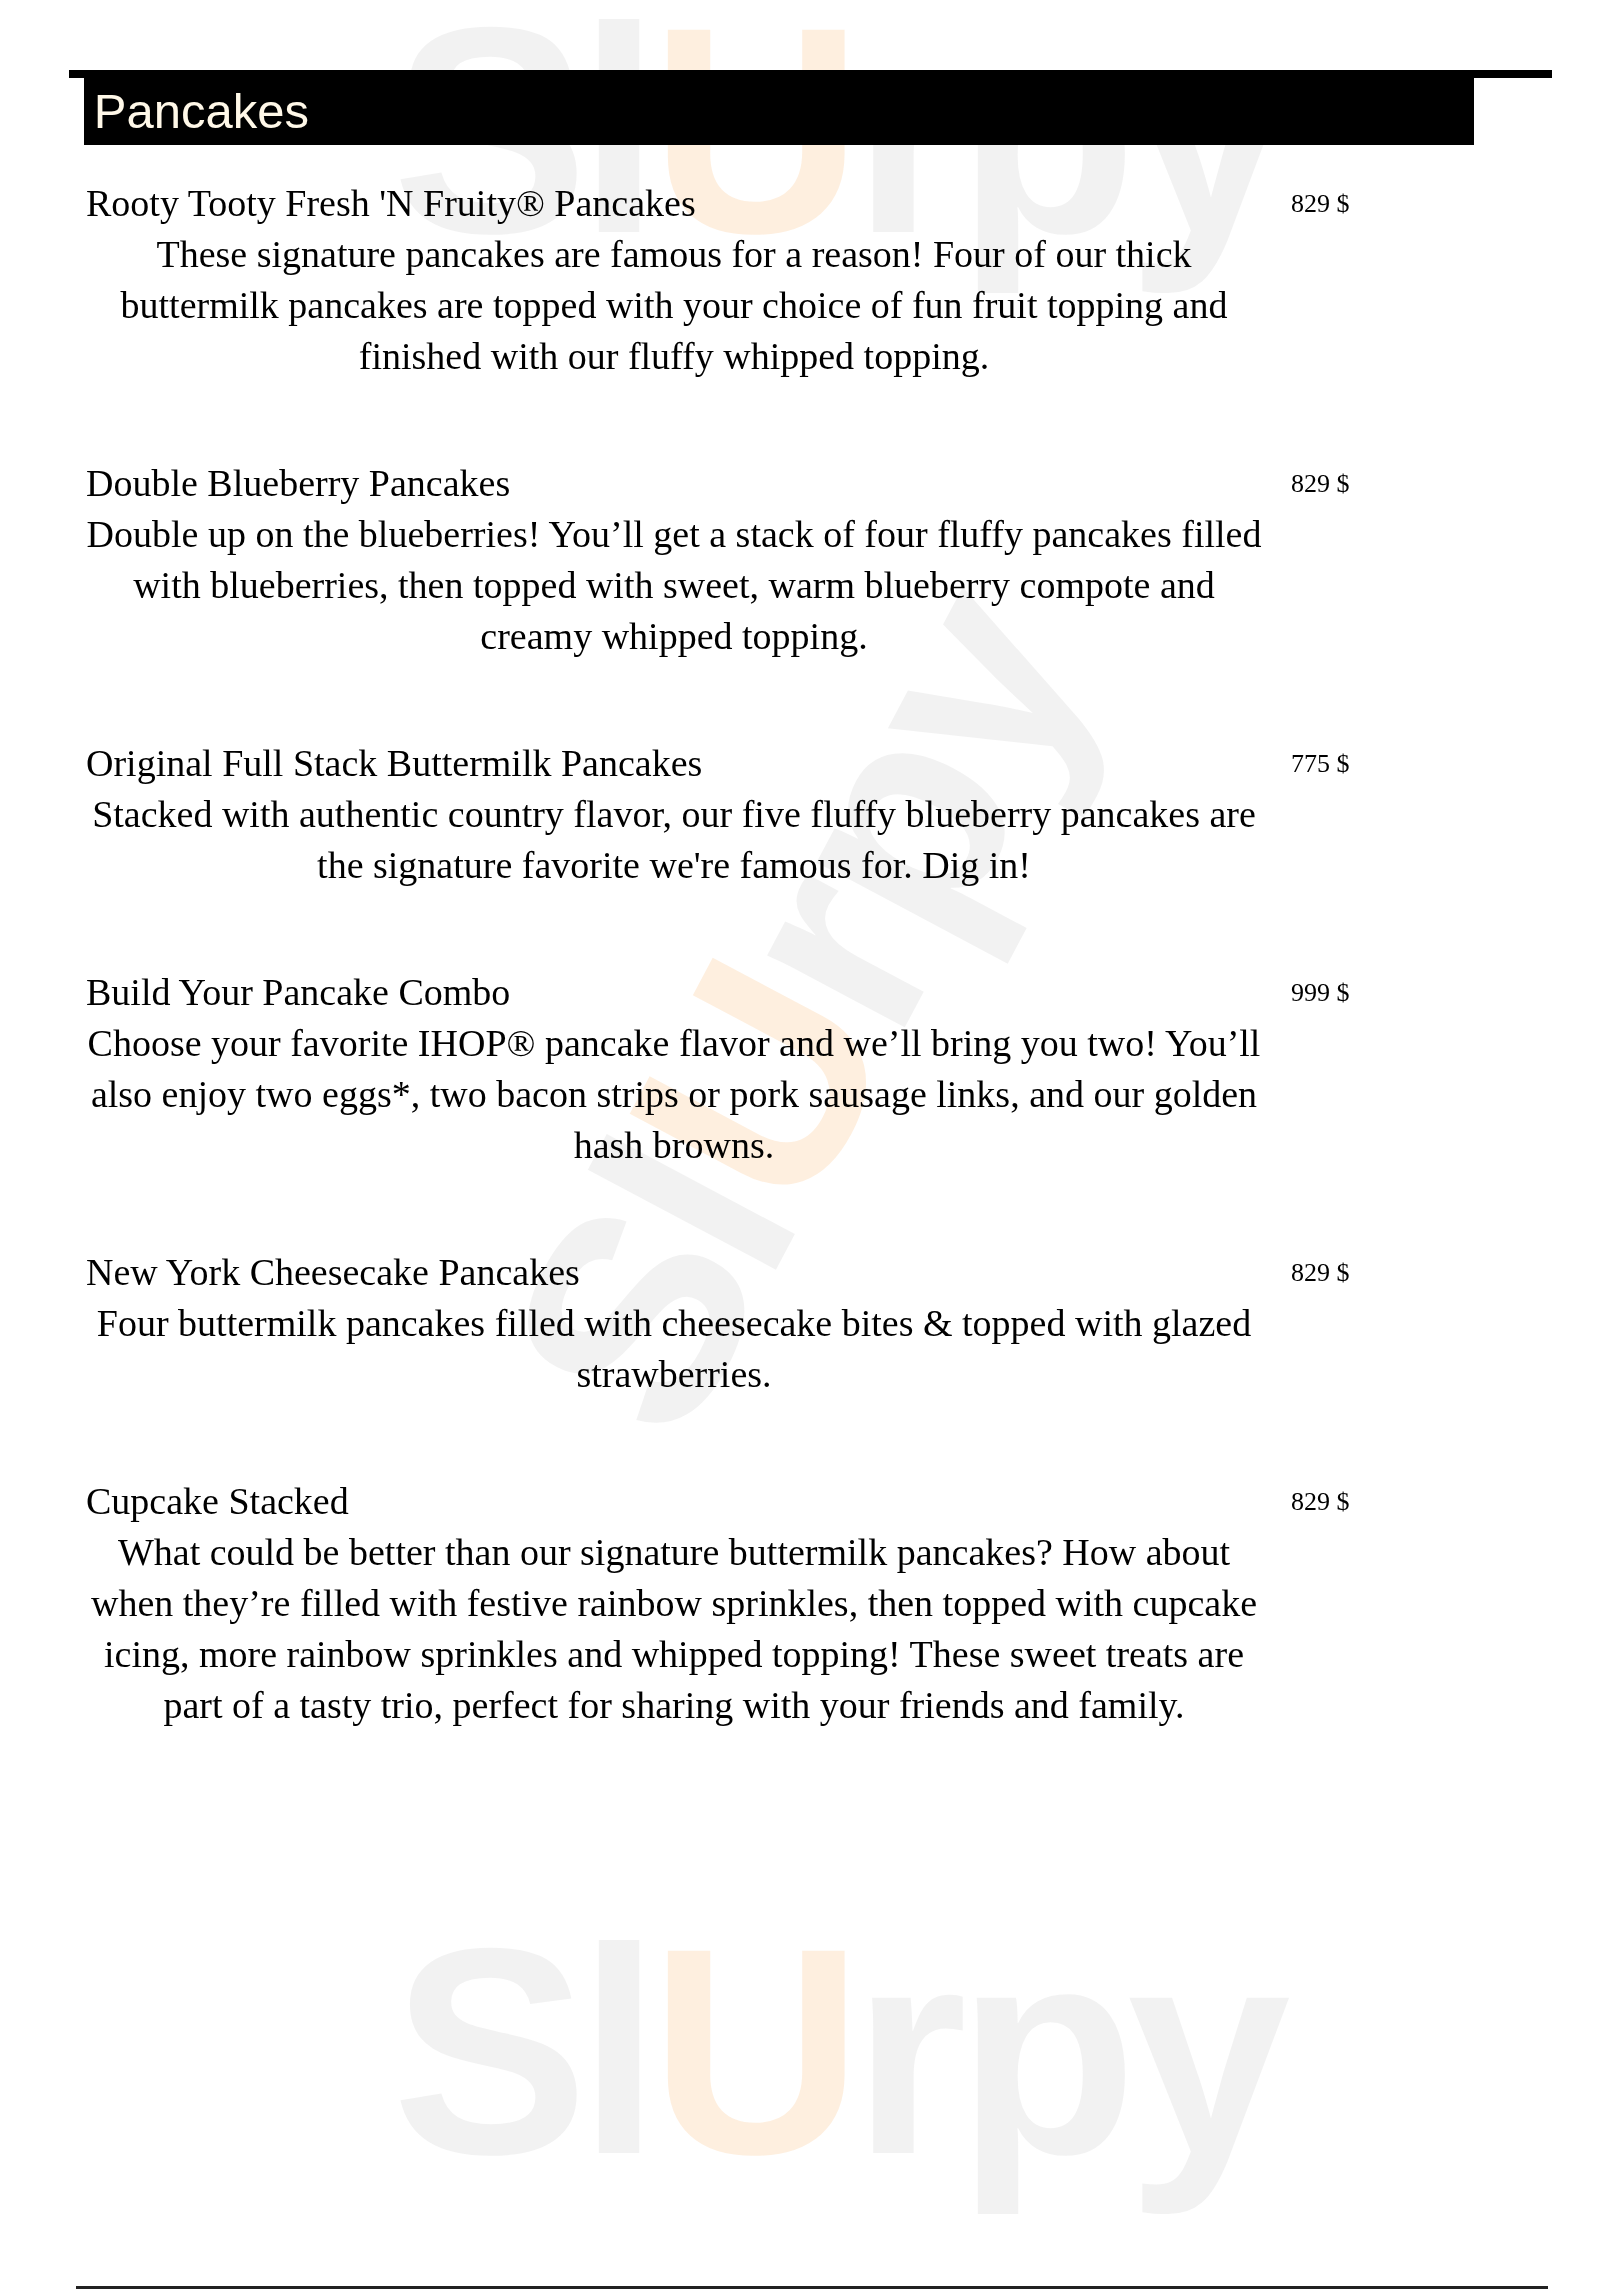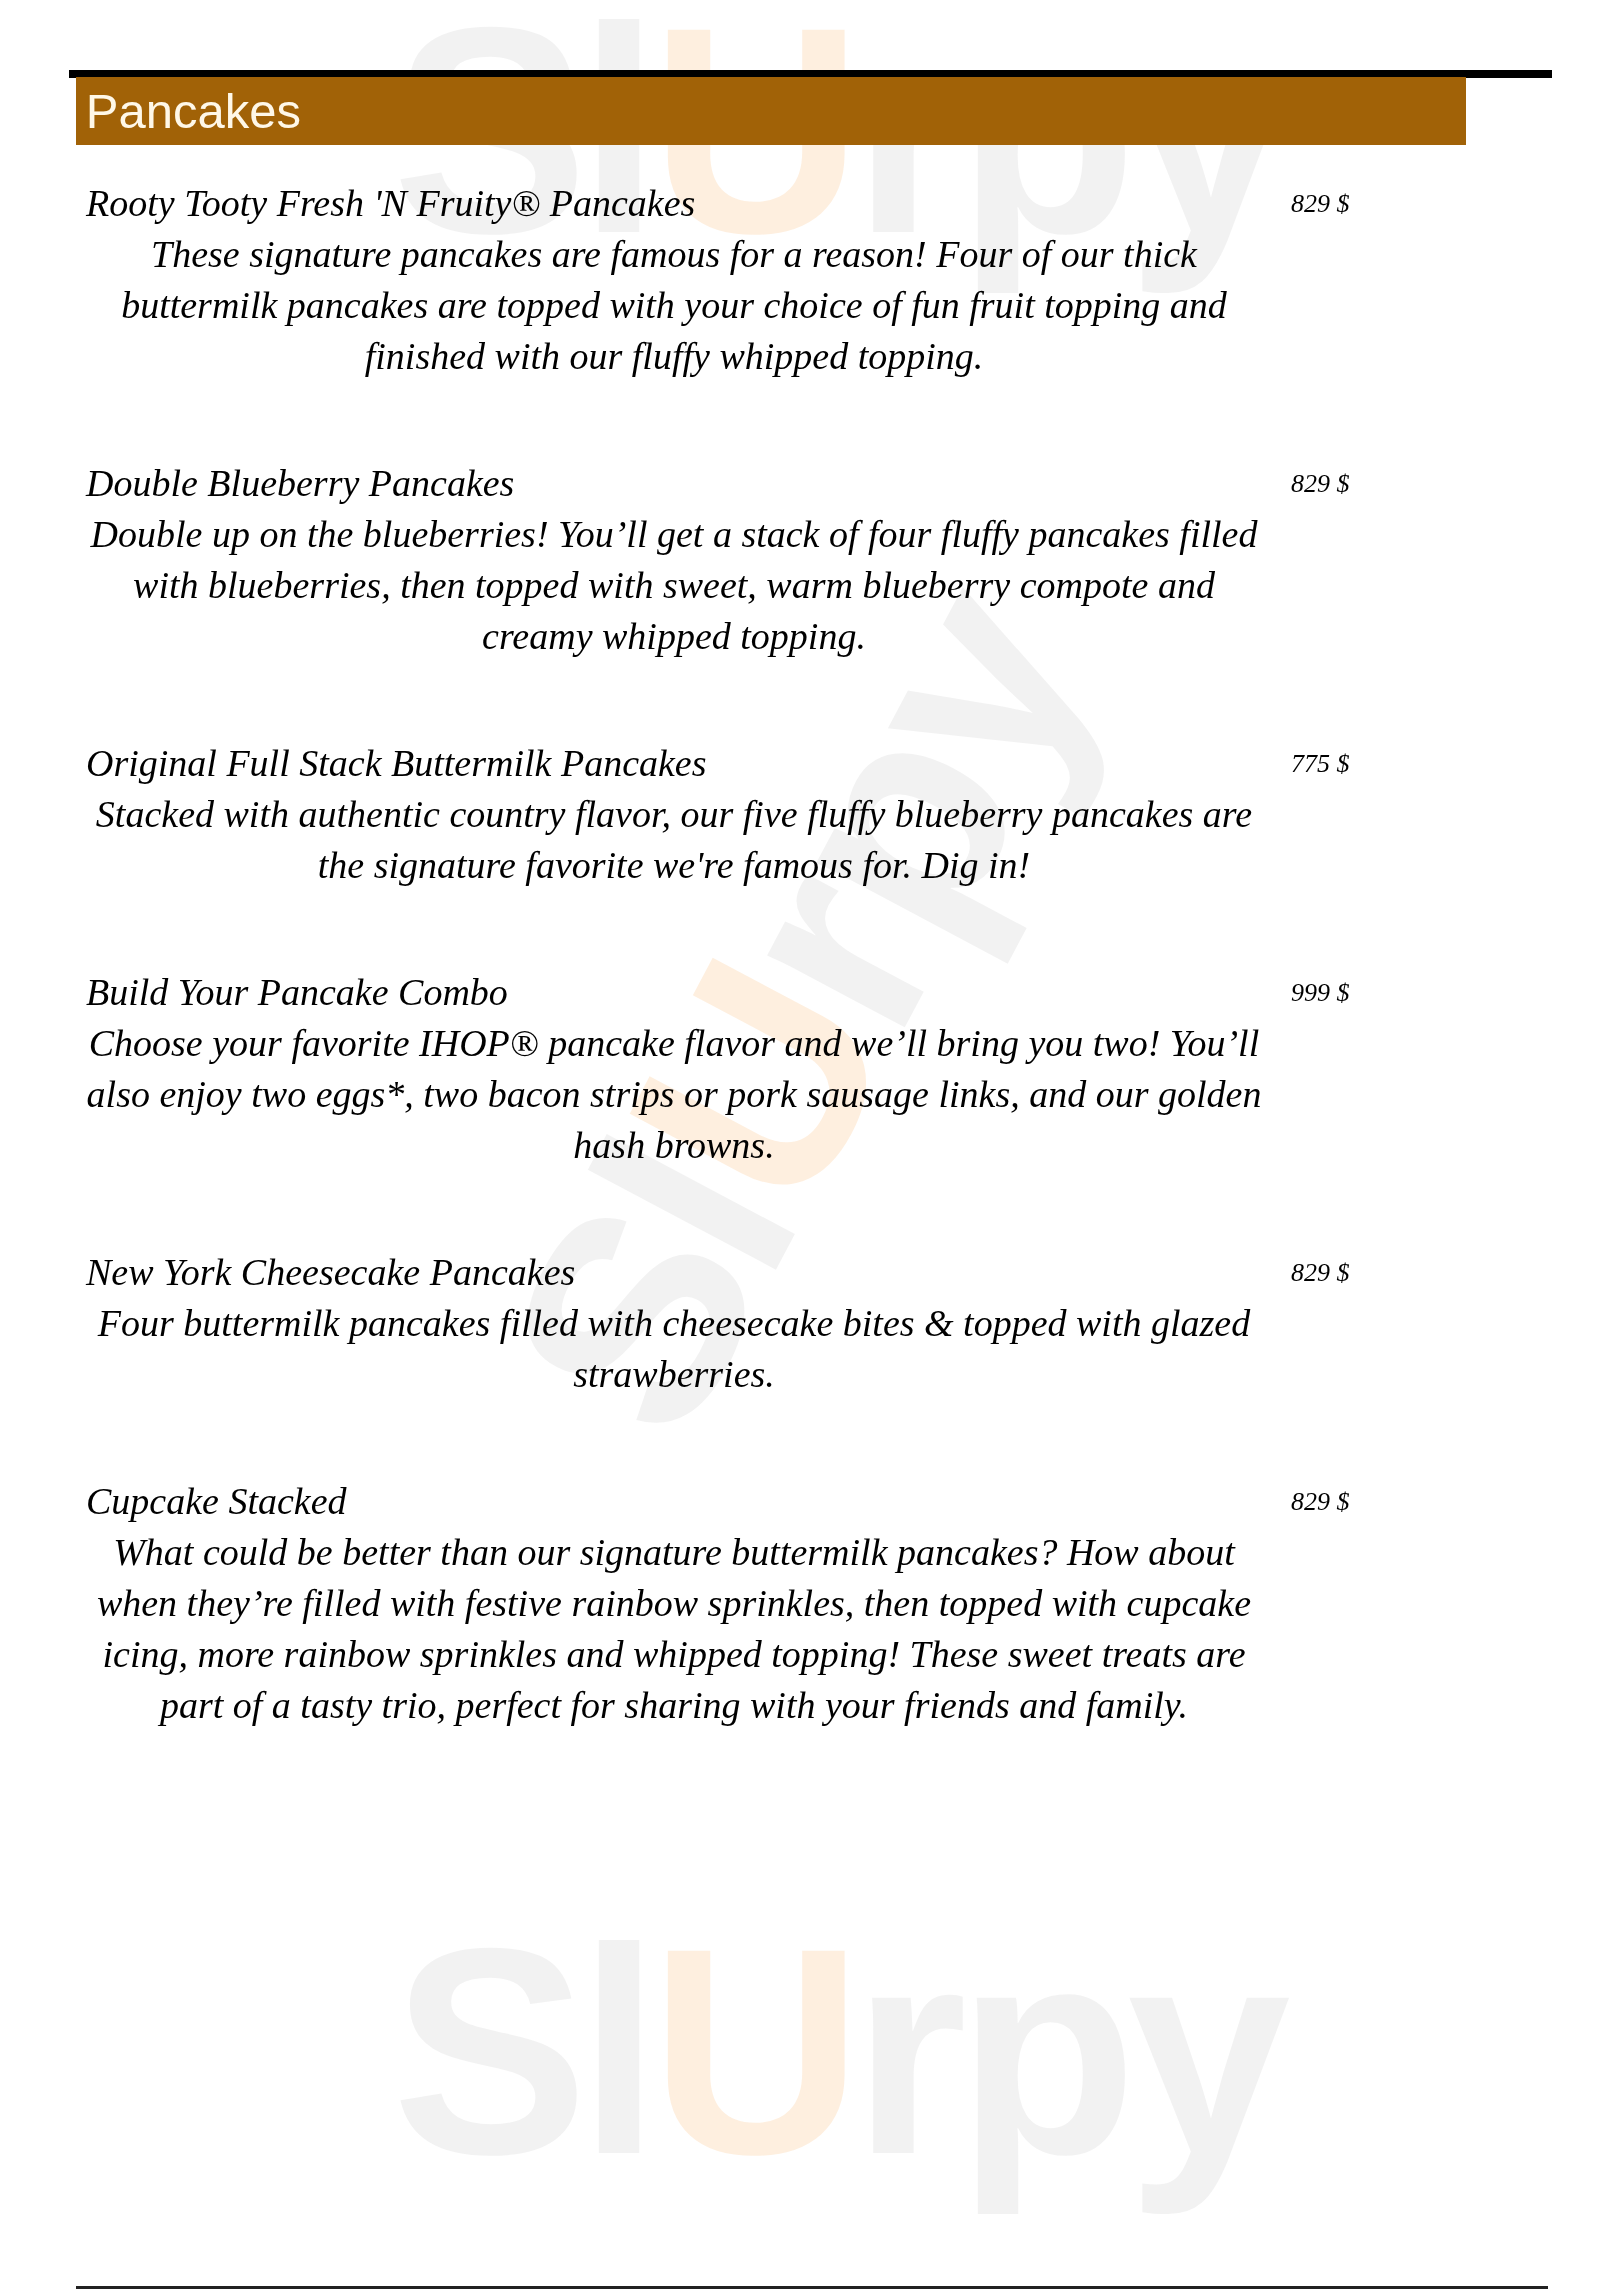--- a/index.html
+++ b/index.html
@@ -1,21 +1,21 @@
 <!DOCTYPE html>
 <html><head>
 <meta charset="utf-8">
 <style>
   html, body { margin: 0; padding: 0; background: #ffffff; }
   body { width: 1621px; height: 2293px; position: relative; overflow: hidden; font-family: "Liberation Serif", serif; color: #000; }
   .top-rule { position: absolute; left: 69px; top: 70px; width: 1483px; height: 7.8px; background: #000; }
-  .header-band { position: absolute; left: 76px; top: 77px; width: 1390px; height: 68px; background: #a16207; }
+  .header-band { position: absolute; left: 84px; top: 77px; width: 1390px; height: 68px; background: #000000; }
   .header-title { position: absolute; left: 9.8px; top: 5.9px; font-family: "Liberation Sans", sans-serif; font-size: 49px; line-height: 57px; color: #fff8e8; }
   .items { position: absolute; left: 86px; top: 178px; width: 1372px; }
-  .item { position: relative; margin-bottom: 76px; font-style: italic; }
+  .item { position: relative; margin-bottom: 76px; }
   .item-title, .item-desc { font-size: 38px; line-height: 51px; }
   .item-title { width: 1127px; }
   .item-desc { width: 1176px; text-align: center; }
   .item-price { position: absolute; left: 1205px; top: 0; font-size: 26px; line-height: 51px; white-space: nowrap; }
   .bottom-rule { position: absolute; left: 76px; top: 2286px; width: 1472px; height: 2.9px; background: #222; }
   .watermark { position: absolute; left: 392px; font-family: "Liberation Sans", sans-serif; font-weight: bold; font-size: 294px; letter-spacing: -9.8px; color: rgba(150,150,150,0.12); pointer-events: none; user-select: none; }
   .watermark .u { color: rgba(245,140,30,0.14); }
   .wm1 { top: -39px; }
   .wm3 { top: 1882px; }
   .wm2 { top: 843px; left: 353px; transform: rotate(-62deg); transform-origin: 50% 50%; }

